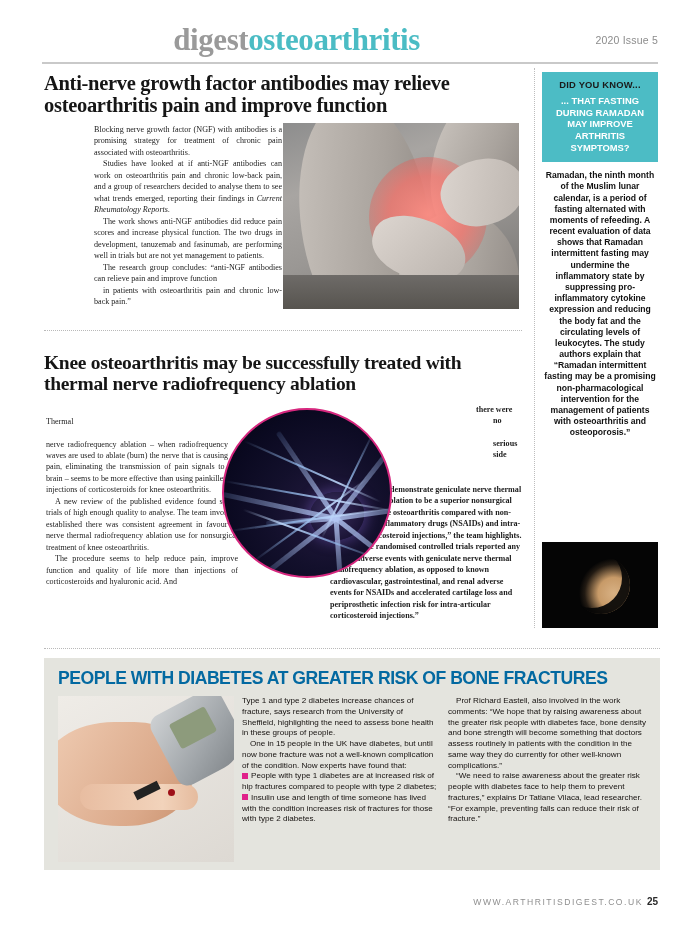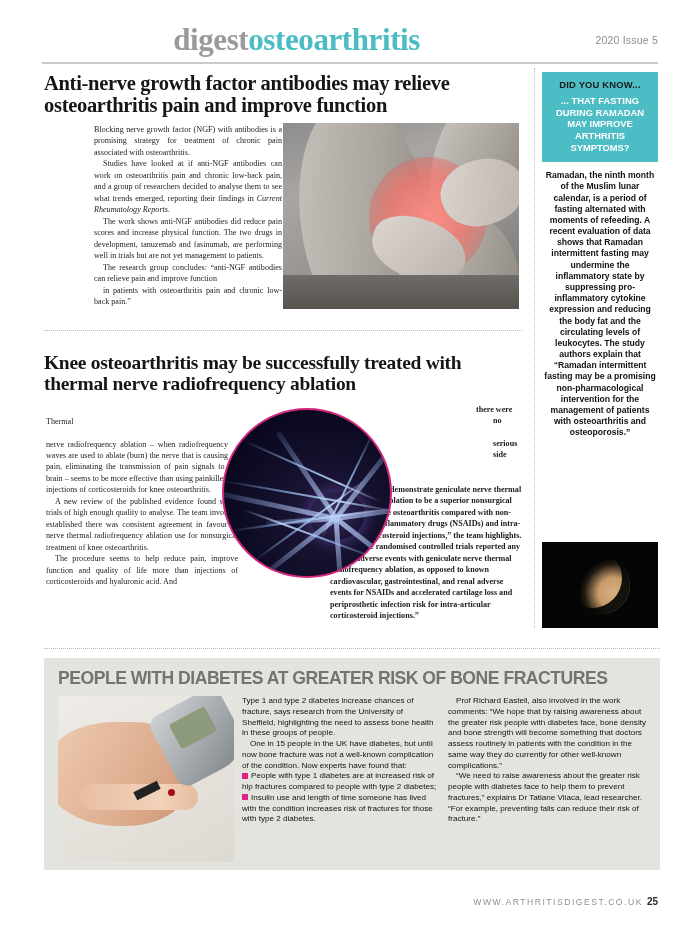--- a/index.html
+++ b/index.html
@@ -152,21 +152,21 @@
   
   .panel {
     position: absolute; left: 44px; top: 658px;
     width: 616px; height: 212px;
     background: #e4e4de;
   }
   .panel-title {
     position: absolute; left: 14px; top: 10px;
     font-family: "Liberation Sans", sans-serif;
     font-weight: 700; font-size: 17.6px;
-    letter-spacing: -0.5px; color: #737373;
+    letter-spacing: -0.5px; color: #0369a1;
     white-space: nowrap;
   }
   .photo-glucose {
     position: absolute; left: 14px; top: 38px;
     width: 176px; height: 166px;
     background: linear-gradient(150deg,#efece7,#ddd9d3);
     overflow: hidden;
   }
   .gl-hand {
     position: absolute; left: -16px; top: 26px; width: 150px; height: 104px;

